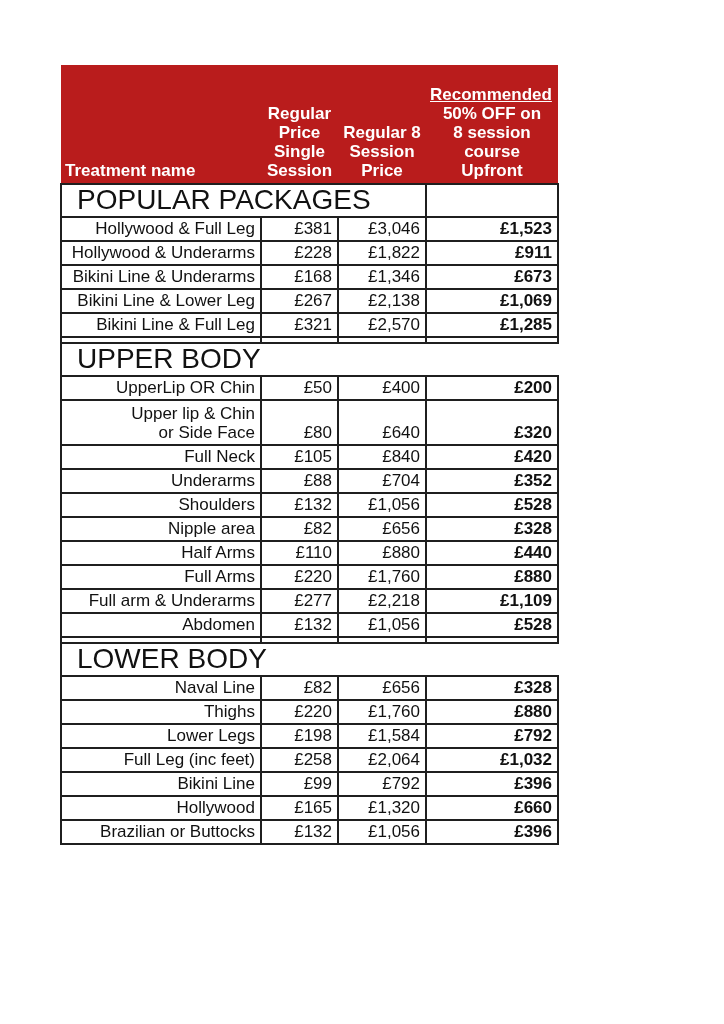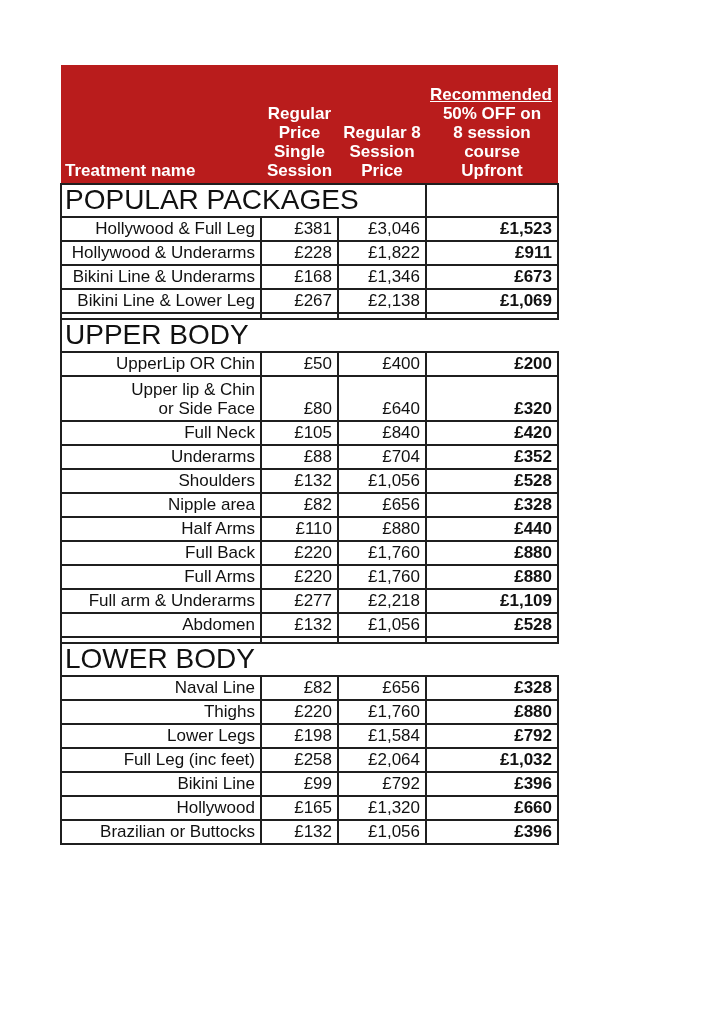--- a/index.html
+++ b/index.html
@@ -40,21 +40,21 @@
   th.h4 .rec { display: block; text-decoration: underline; }
   th.h4 .rest { display: block; white-space: pre-line; text-align: center; }
 
   
   tr.section-row td {
     font-size: 28px;
     line-height: 29px;
     height: 27px;
     vertical-align: middle;
     text-align: left;
-    padding: 0 0 2px 3px;
+    padding: 0 0 2px 15px;
   }
   td.section-cell {
     border: 2px solid #1f1f1f;
     border-right: none;
     overflow: visible;
     white-space: nowrap;
   }
   td.section-side { padding: 0; }
   td.section-side.closed { border: 2px solid #1f1f1f; }
   td.section-side.open {
@@ -139,20 +139,26 @@
         <td>£168</td>
         <td>£1,346</td>
         <td class="upfront-cell">£673</td>
       </tr>
       <tr class="data-row">
         <td class="name-cell">Bikini Line &amp; Lower Leg</td>
         <td>£267</td>
         <td>£2,138</td>
         <td class="upfront-cell">£1,069</td>
       </tr>
+      <tr class="data-row">
+        <td class="name-cell">Bikini Line &amp; Full Leg</td>
+        <td>£321</td>
+        <td>£2,570</td>
+        <td class="upfront-cell">£1,285</td>
+      </tr>
 
       <tr class="spacer-row">
           <td></td>
           <td></td>
           <td></td>
           <td></td>
         </tr>
 
       <tr class="section-row">
         <td colspan="3" class="section-cell">UPPER BODY</td>
@@ -195,26 +201,20 @@
         <td>£656</td>
         <td class="upfront-cell">£328</td>
       </tr>
       <tr class="data-row">
         <td class="name-cell">Half Arms</td>
         <td>£110</td>
         <td>£880</td>
         <td class="upfront-cell">£440</td>
       </tr>
       <tr class="data-row">
-        <td class="name-cell">Full Back</td>
-        <td>£220</td>
-        <td>£1,760</td>
-        <td class="upfront-cell">£880</td>
-      </tr>
-      <tr class="data-row">
         <td class="name-cell">Full Arms</td>
         <td>£220</td>
         <td>£1,760</td>
         <td class="upfront-cell">£880</td>
       </tr>
       <tr class="data-row">
         <td class="name-cell">Full arm &amp; Underarms</td>
         <td>£277</td>
         <td>£2,218</td>
         <td class="upfront-cell">£1,109</td>

